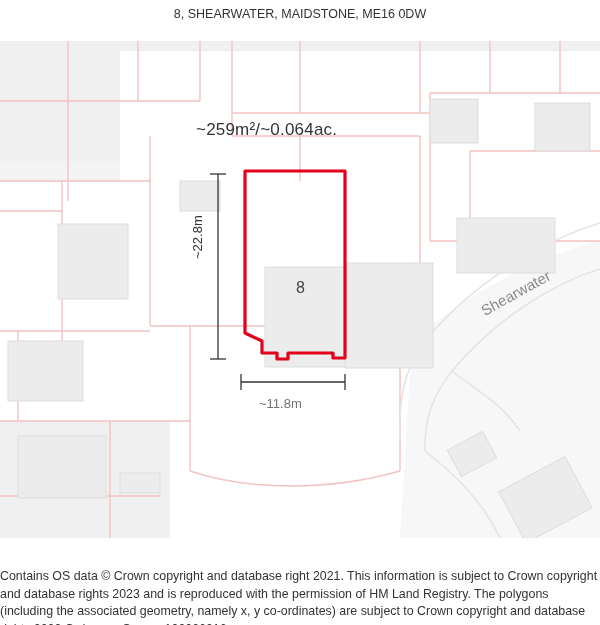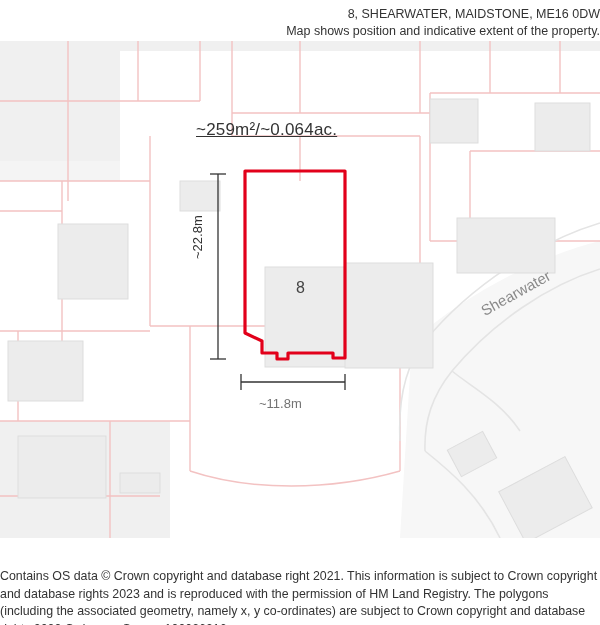--- a/index.html
+++ b/index.html
@@ -14,21 +14,21 @@
     color: #333333;
     overflow: hidden;
   }
   .page {
     position: relative;
     width: 600px;
     height: 625px;
   }
   .header {
     padding-top: 6px;
-    text-align: right;
+    text-align: center;
   }
   .header-title {
     font-size: 12.5px;
     color: #333;
     line-height: 16px;
   }
   .header-sub {
     font-size: 12.5px;
     color: #333;
     line-height: 16px;
@@ -46,21 +46,20 @@
   .map-svg {
     display: block;
   }
   .area-label {
     position: absolute;
     left: 196px;
     top: 79px;
     font-size: 17px;
     color: #333;
     letter-spacing: 0.2px;
-    text-decoration: underline;
   }
   .plot-number {
     position: absolute;
     left: 296px;
     top: 238px;
     font-size: 16px;
     color: #444;
   }
   .dim-v {
     position: absolute;
@@ -105,21 +104,20 @@
     color: #333;
   }
 </style>
 </head>
 <body>
 
 <div class="page">
 
   <div class="header">
     <div class="header-title">8, SHEARWATER, MAIDSTONE, ME16 0DW</div>
-    <div class="header-sub">Map shows position and indicative extent of the property.</div>
   </div>
 
   <div class="map-wrap">
     <svg class="map-svg" width="600" height="497" viewBox="0 0 600 497">
       <rect x="0" y="0" width="600" height="497" fill="#ffffff"></rect>
 
       <g>
         <path d="M0 0 H600 V497 H0 Z" fill="#ffffff"></path>
         <path d="M0 0 L600 0 L600 10 L0 10 Z" fill="#f0f0f0"></path>
         <path d="M0 0 H120 V120 H0 Z" fill="#f0f0f0"></path>

